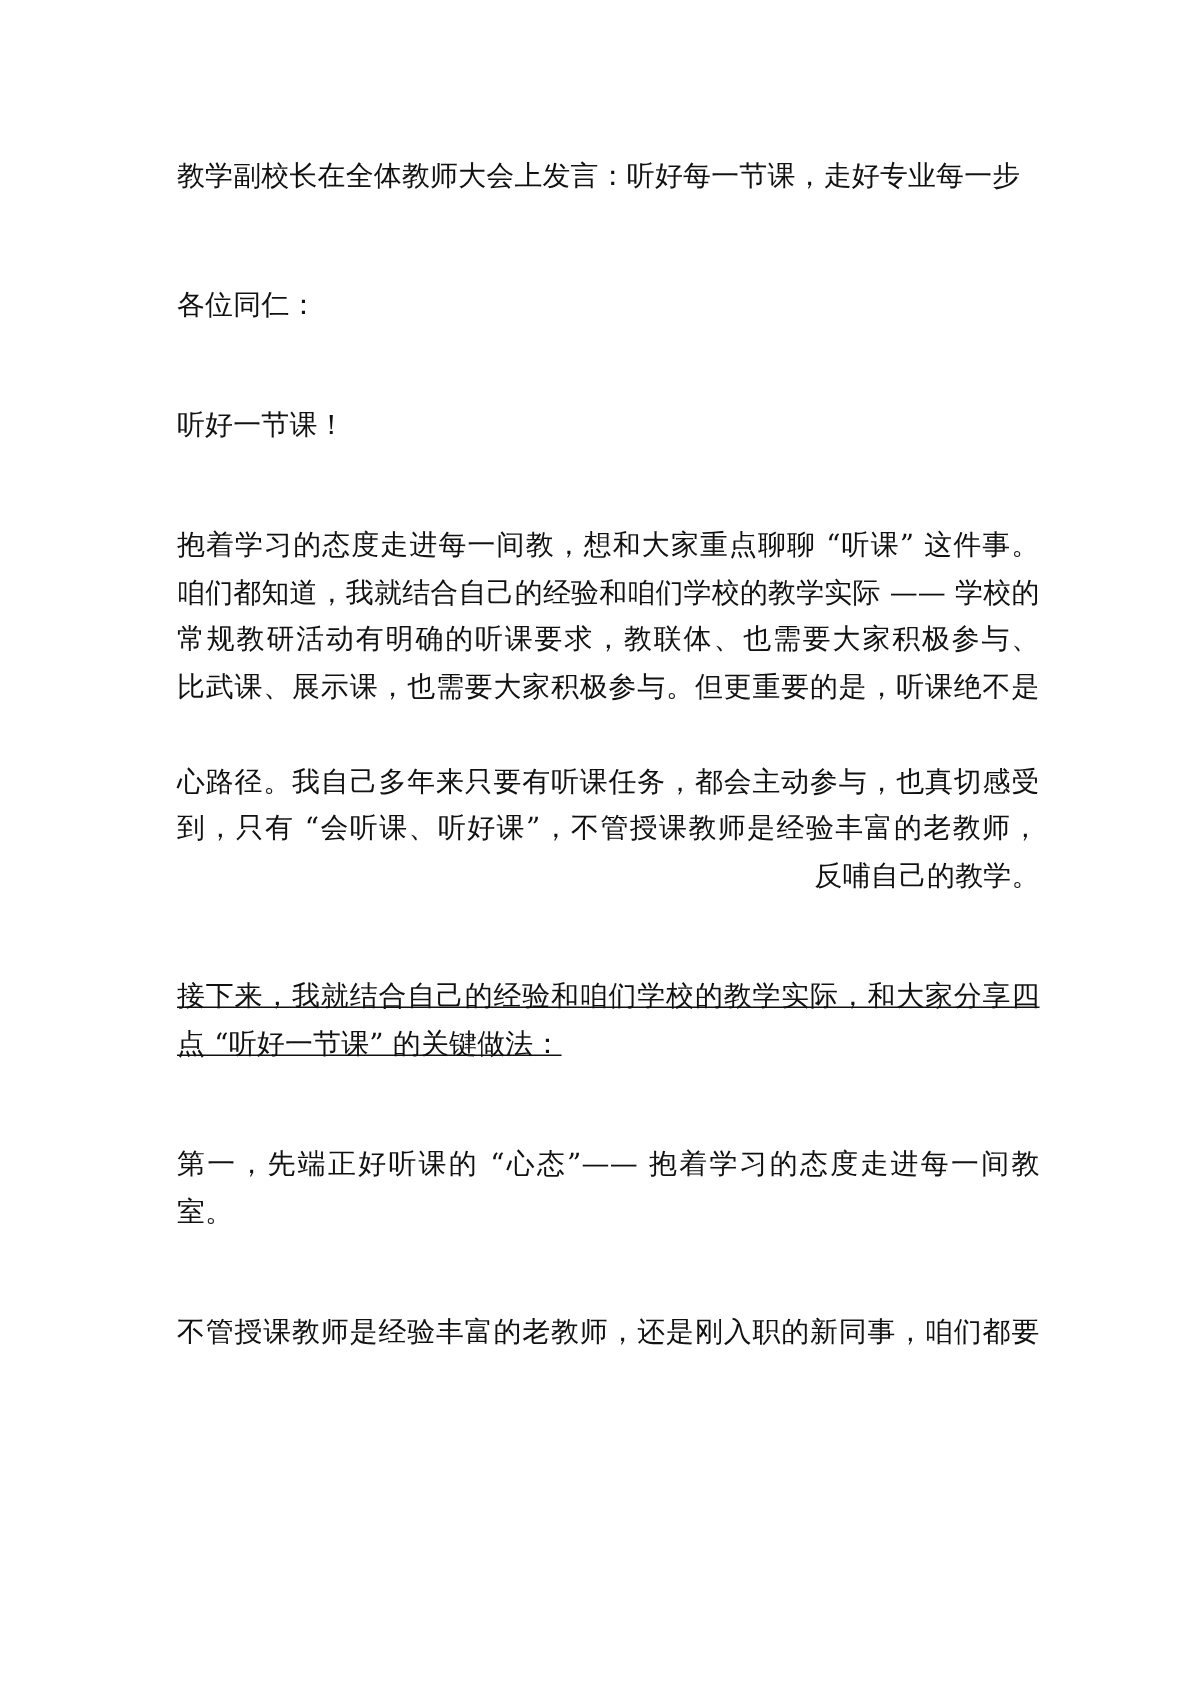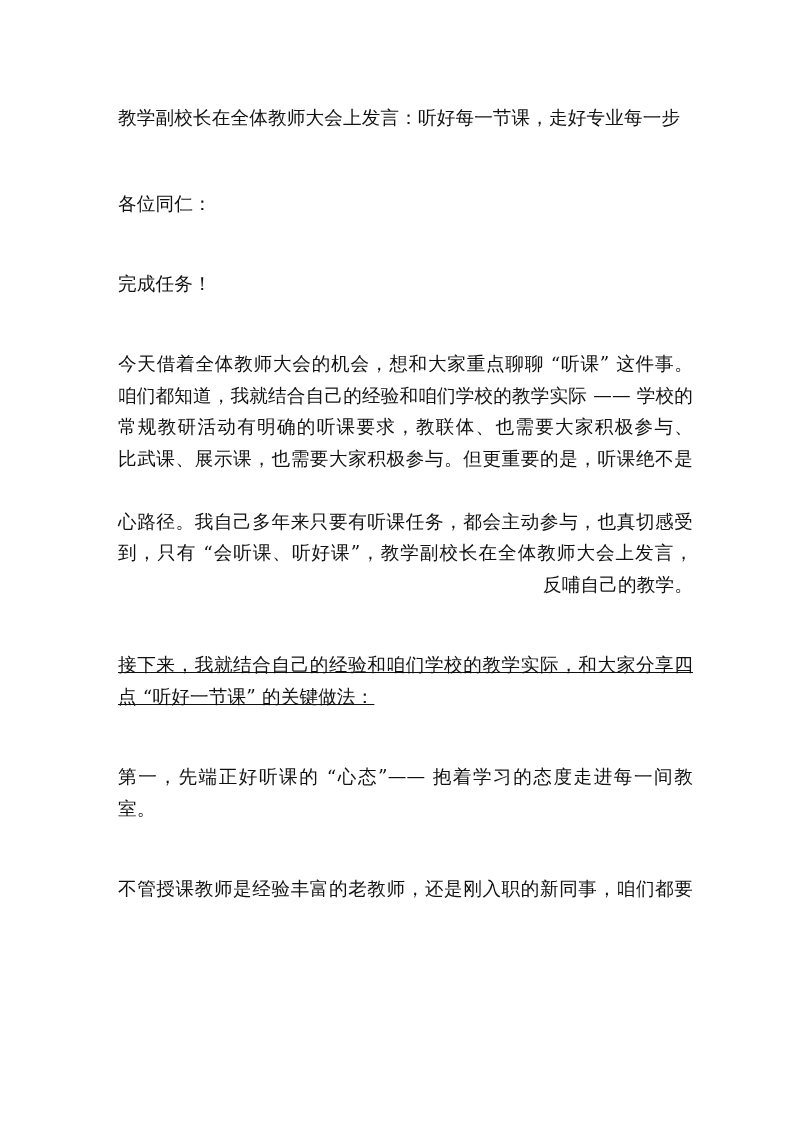--- a/index.html
+++ b/index.html
@@ -39,28 +39,28 @@
   </style>
 </head>
 <body>
 
 <div class="page">
 
   <div class="line" style="top:106px;">教学副校长在全体教师大会上发言：听好每一节课，走好专业每一步</div>
 
   <div class="line" style="top:192px;">各位同仁：</div>
 
-  <div class="line" style="top:272px;">完成任务！</div>
+  <div class="line" style="top:272px;">听好一节课！</div>
 
-  <div class="line justify" style="top:352px;">今天借着全体教师大会的机会，想和大家重点聊聊 “听课” 这件事。</div>
+  <div class="line justify" style="top:352px;">抱着学习的态度走进每一间教，想和大家重点聊聊 “听课” 这件事。</div>
   <div class="line justify" style="top:384px;">咱们都知道，我就结合自己的经验和咱们学校的教学实际  ——  学校的</div>
   <div class="line justify" style="top:415px;">常规教研活动有明确的听课要求，教联体、也需要大家积极参与、</div>
   <div class="line justify" style="top:447px;">比武课、展示课，也需要大家积极参与。但更重要的是，听课绝不是</div>
   <div class="line justify" style="top:510px;">心路径。我自己多年来只要有听课任务，都会主动参与，也真切感受</div>
-  <div class="line justify" style="top:541px;">到，只有 “会听课、听好课”，教学副校长在全体教师大会上发言，</div>
+  <div class="line justify" style="top:541px;">到，只有 “会听课、听好课”，不管授课教师是经验丰富的老教师，</div>
   <div class="line" style="top:573px;text-align:right;">反哺自己的教学。</div>
 
   <div class="line justify" style="top:653px;text-decoration:underline;">接下来，我就结合自己的经验和咱们学校的教学实际，和大家分享四</div>
   <div class="line" style="top:685px;text-decoration:underline;">点 “听好一节课” 的关键做法：</div>
 
   <div class="line justify" style="top:765px;">第一，先端正好听课的 “心态”—— 抱着学习的态度走进每一间教</div>
   <div class="line" style="top:797px;">室。</div>
 
   <div class="line justify" style="top:877px;">不管授课教师是经验丰富的老教师，还是刚入职的新同事，咱们都要</div>
 

